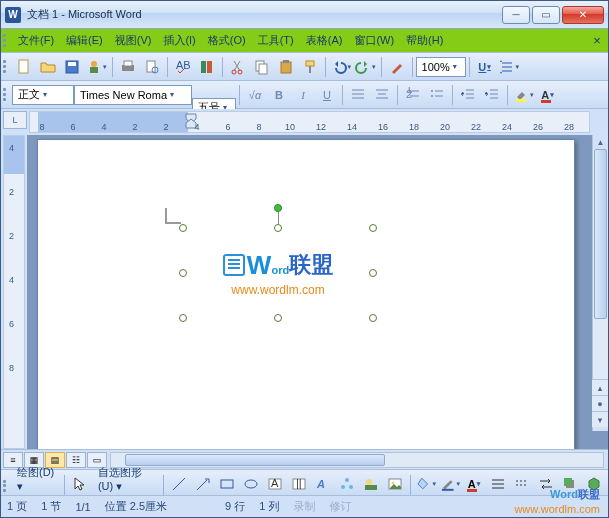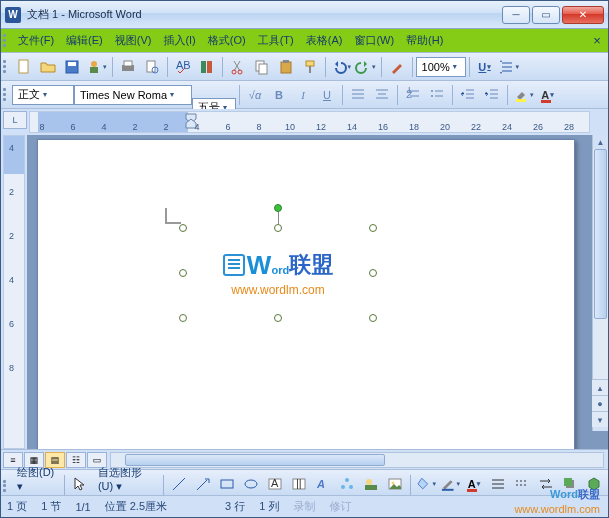--- a/index.html
+++ b/index.html
@@ -503,21 +503,21 @@
         </svg>
       </div>
   </div>
 
   <div class="statusbar">
     <span>1 页</span>
     <span>1 节</span>
     <span>1/1</span>
     <span><span>位置</span> <span>2.5厘米</span></span>
     <span style="flex:0 0 30px"></span>
-    <span>3 行</span>
+    <span>9 行</span>
     <span>1 列</span>
     <span class="dim">录制</span>
     <span class="dim">修订</span>
   </div>
 
   <div class="wm">
     <div class="wm1"><span class="a">Word</span><span class="b">联盟</span></div>
     <div class="wm2">www.wordlm.com</div>
   </div>
 

